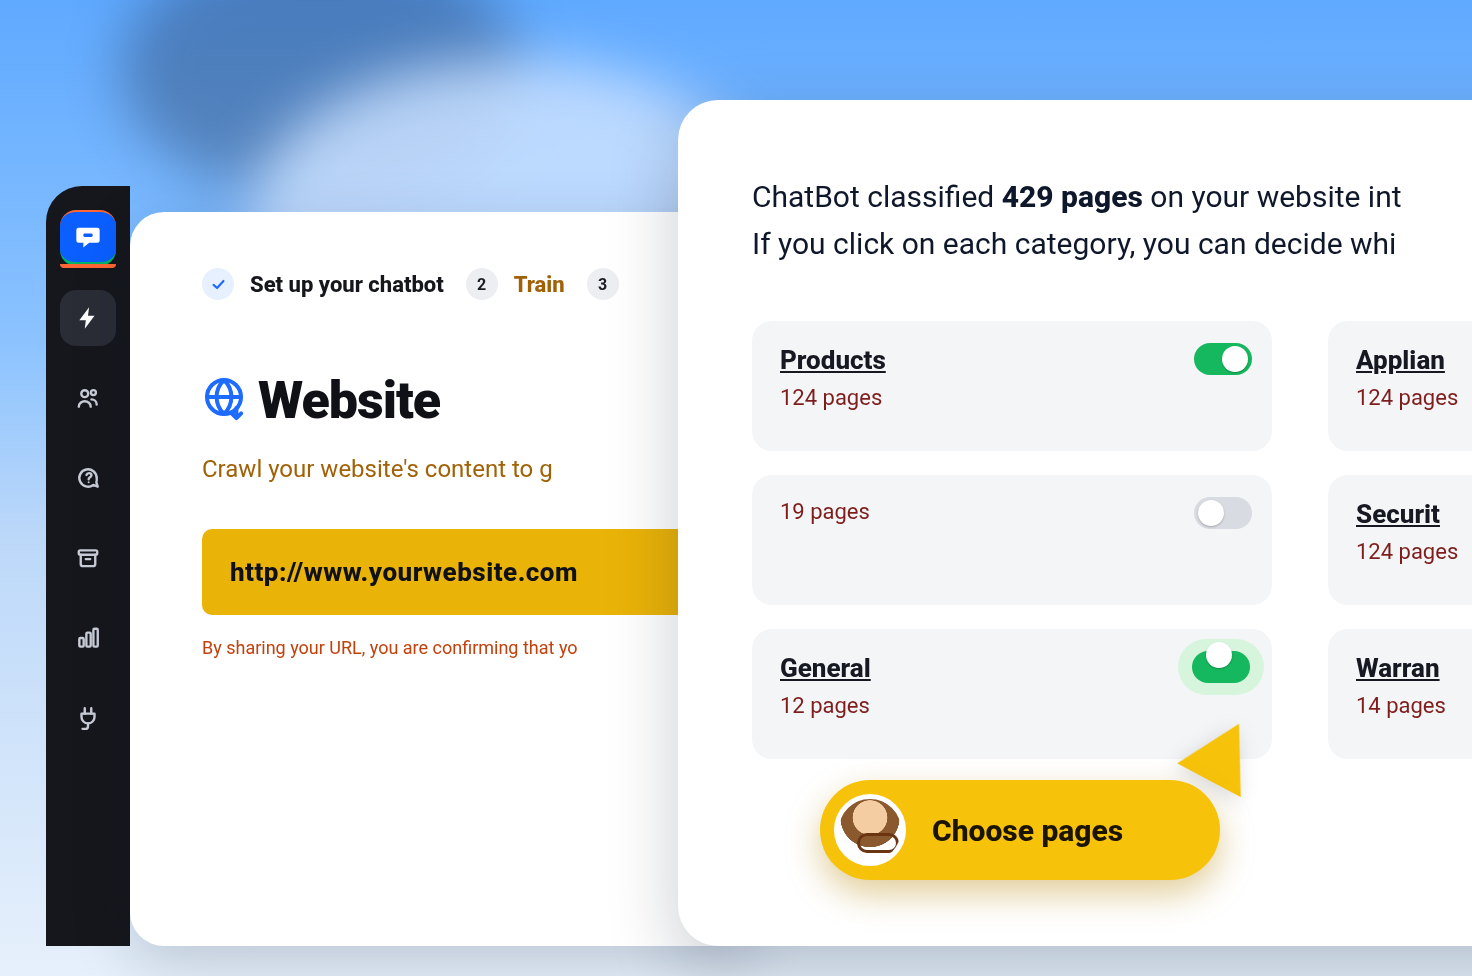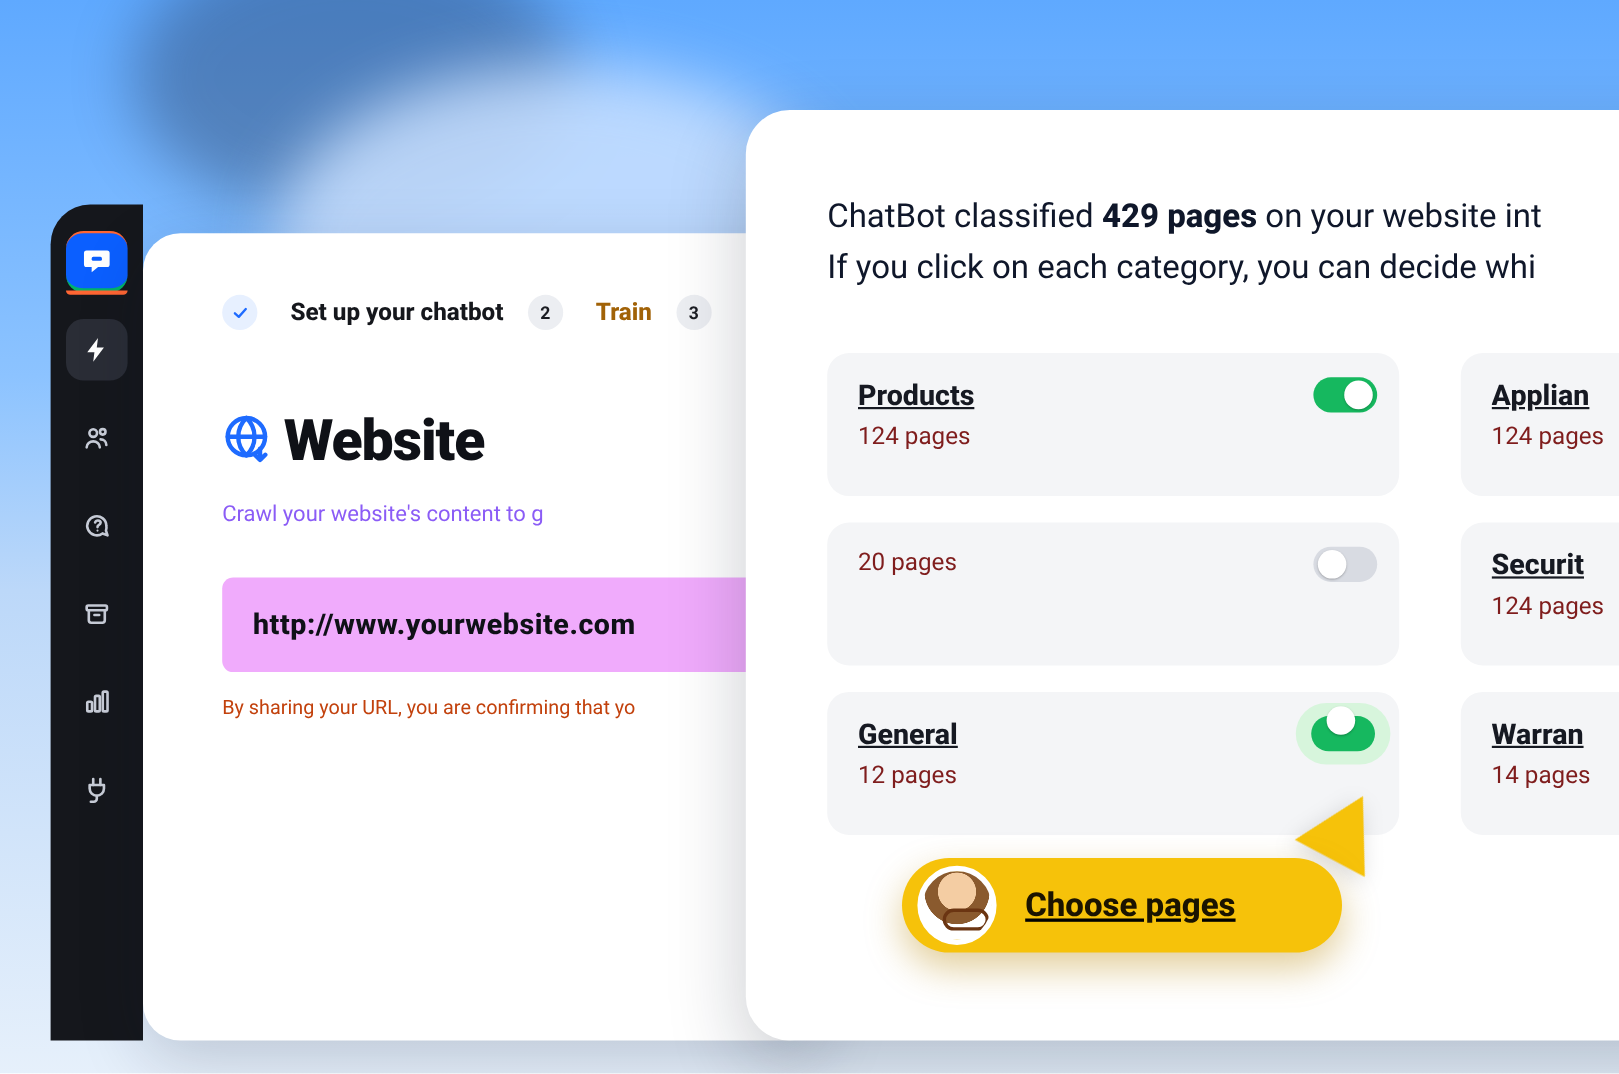--- a/index.html
+++ b/index.html
@@ -14,52 +14,52 @@
   .sidebar{position:absolute;left:46px;top:186px;width:84px;height:760px;display:flex;flex-direction:column;align-items:center;padding-top:24px;gap:24px;}
   .logo{width:56px;height:56px;border-radius:16px;background:#0b5fff;display:flex;align-items:center;justify-content:center;border-bottom:4px solid #00b36b;border-top:2px solid #ff6633;position:relative;}
   .logo:after{content:"";position:absolute;left:0;right:0;bottom:-6px;height:4px;background:#ff6633;border-radius:0 0 12px 12px;}
   .nav-btn{width:56px;height:56px;border-radius:16px;display:flex;align-items:center;justify-content:center;color:#c8cdd8;}
   .nav-btn.active{background:#2a2d36;color:#fff;}
   .nav-btn svg{width:26px;height:26px;stroke:currentColor;fill:none;stroke-width:2.2;stroke-linecap:round;stroke-linejoin:round;}
 
   
   .panel-left{position:absolute;left:130px;top:212px;width:620px;height:734px;background:#ffffff;border-radius:34px;box-shadow:0 18px 60px rgba(15,23,42,.18);padding:56px 48px 40px 72px;overflow:hidden;}
   .wizard{display:flex;align-items:center;gap:22px;margin-bottom:70px;}
-  .step{display:flex;align-items:center;gap:30px;}
+  .step{display:flex;align-items:center;gap:16px;}
   .step-badge{width:32px;height:32px;border-radius:50%;display:flex;align-items:center;justify-content:center;font-weight:700;font-size:16px;}
   .step-badge.checked{background:#e7f0ff;color:#1e6bff;}
   .step-badge.num{background:#eceef2;color:#1b1d23;}
   .step-label{font-size:22px;font-weight:800;color:#15171c;}
   .step-label.muted{color:#a16207;}
   .globe-row{display:flex;align-items:center;gap:8px;margin-bottom:24px;}
   .globe{color:#1e6bff;}
   .page-title{font-size:52px;font-weight:900;letter-spacing:-1px;color:#0f1117;}
-  .lead{font-size:20px;color:#8b5cf6;margin-bottom:46px;}
-  .url-box{background:#f0abfc;border-radius:10px;padding:28px 28px;margin-bottom:22px;}
+  .lead{font-size:24px;color:#a16207;margin-bottom:46px;}
+  .url-box{background:#eab308;border-radius:10px;padding:28px 28px;margin-bottom:22px;}
   .url-text{font-size:26px;font-weight:800;color:#0f1117;letter-spacing:.5px;}
   .disclaimer{font-size:18px;color:#c2410c;}
 
   
   .panel-right{position:absolute;left:678px;top:100px;width:900px;height:846px;background:#ffffff;border-radius:40px;box-shadow:0 24px 70px rgba(15,23,42,.22);padding:74px 0 40px 74px;overflow:hidden;}
   .headline{font-size:30px;color:#0f172a;line-height:1.55;max-width:720px;}
   .headline b{font-weight:800;}
   .grid{margin-top:54px;display:grid;grid-template-columns:520px 420px;grid-auto-rows:130px;gap:24px 56px;}
   .card{position:relative;background:#f4f5f7;border-radius:20px;padding:24px 28px;}
   .card-title{font-size:26px;font-weight:800;color:#161922;margin-bottom:10px;text-decoration:underline;}
   .card-sub{font-size:22px;color:#7f1d1d;}
   .toggle{position:absolute;right:20px;top:22px;width:58px;height:32px;border-radius:32px;background:#d8dbe2;}
   .toggle .knob{position:absolute;top:3px;left:4px;width:26px;height:26px;border-radius:50%;background:#fff;box-shadow:0 1px 2px rgba(0,0,0,.25);transition:left .15s;}
   .toggle.on{background:#16b85f;}
   .toggle.on .knob{left:28px;}
   
   .ring{position:absolute;right:8px;top:10px;width:86px;height:56px;border-radius:40px;background:#d7f5dc;display:flex;align-items:center;justify-content:center;}
   .ring .toggle{position:static;}
 
   
-  .callout{position:absolute;left:820px;top:780px;width:400px;height:86px;background:#f6c20a;border-radius:60px;display:flex;align-items:center;gap:26px;padding-left:14px;box-shadow:0 14px 34px rgba(183,133,0,.4);z-index:50;text-decoration:underline;}
+  .callout{position:absolute;left:820px;top:780px;width:400px;height:100px;background:#f6c20a;border-radius:60px;display:flex;align-items:center;gap:26px;padding-left:14px;box-shadow:0 14px 34px rgba(183,133,0,.4);z-index:50;}
   .avatar{width:72px;height:72px;border-radius:50%;background:radial-gradient(circle at 50% 30%, #f4cda3 0 32%, #8a5a2e 33% 55%, #ffffff 56% 100%);border:5px solid #ffffff;position:relative;overflow:hidden;}
   .avatar::after{content:"";position:absolute;left:18px;top:34px;width:36px;height:14px;border:3px solid #6b3512;border-radius:10px;background:transparent;}
   .callout-text{font-size:30px;font-weight:800;color:#1b1400;}
   .pointer{position:absolute;width:0;height:0;left:1188px;top:720px;border-left:36px solid transparent;border-right:36px solid transparent;border-bottom:64px solid #f6c20a;transform:rotate(28deg);filter:drop-shadow(0 6px 10px rgba(0,0,0,.15));z-index:49;}
 
   
   .clip{white-space:nowrap;overflow:hidden;text-overflow:clip;}
 </style>
 </head>
 <body>
@@ -169,21 +169,21 @@
         <div class="toggle on">
             <div class="knob"></div>
           </div>
       </div>
       <div class="card clip">
         <div class="card-title clip">Applian</div>
         <div class="card-sub clip">124 pages</div>
       </div>
 
       <div class="card">
-        <div class="card-sub">20 pages</div>
+        <div class="card-sub">19 pages</div>
         <div class="toggle">
             <div class="knob"></div>
           </div>
       </div>
       <div class="card clip">
         <div class="card-title clip">Securit</div>
         <div class="card-sub clip">124 pages</div>
       </div>
 
       <div class="card">

